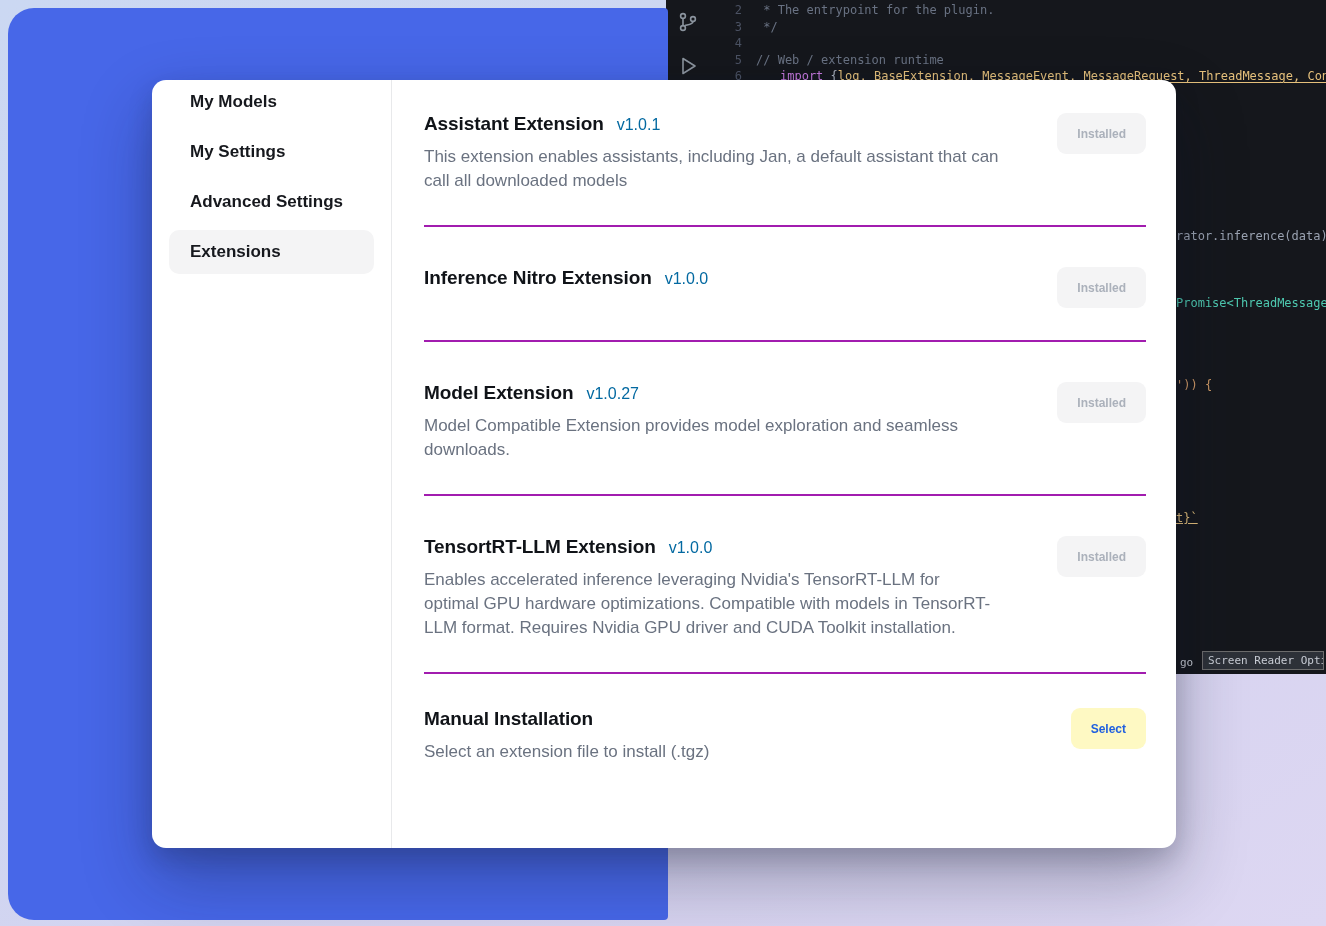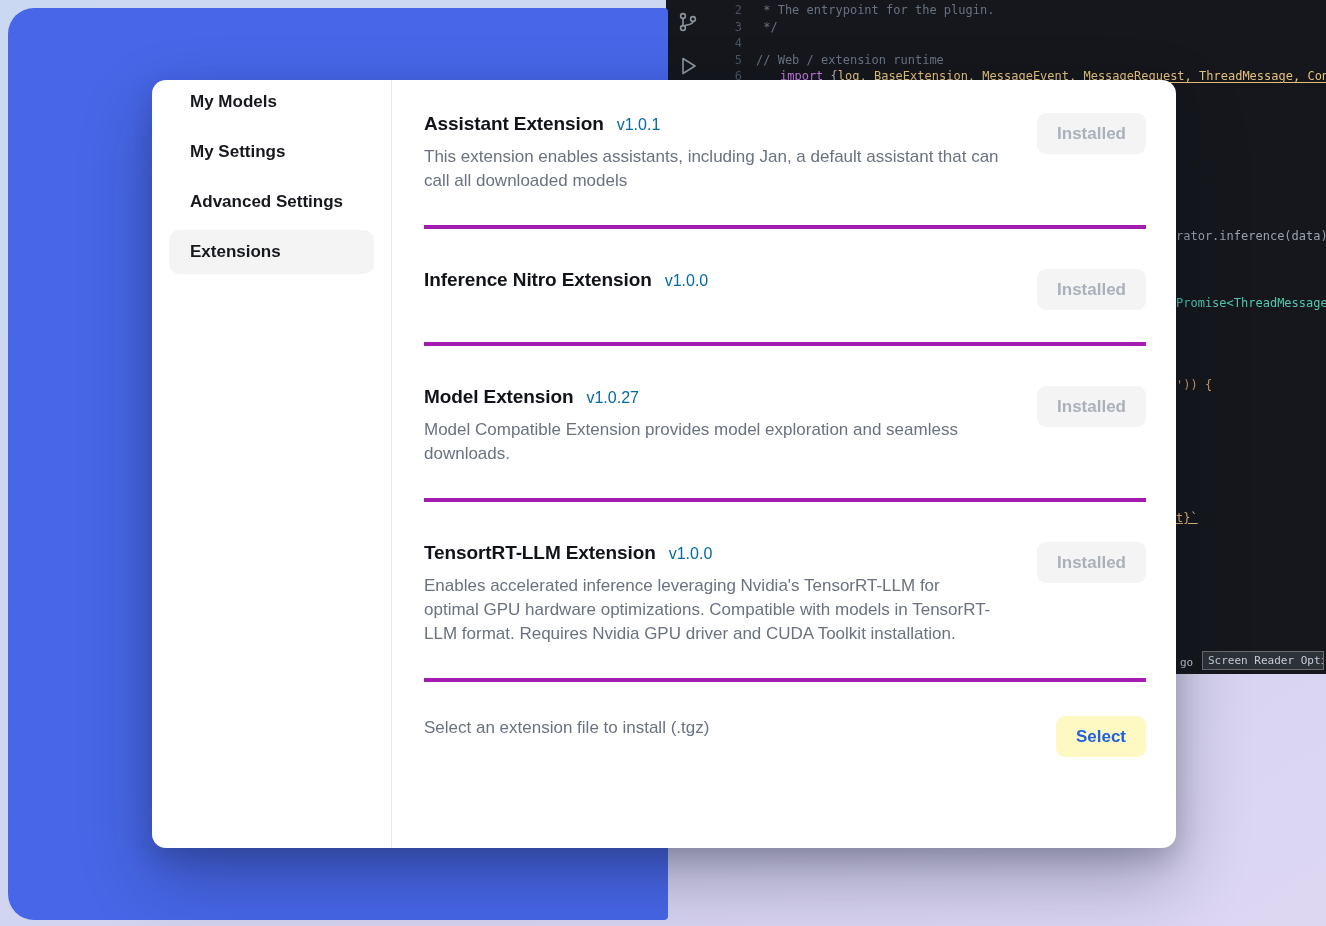--- a/index.html
+++ b/index.html
@@ -46,31 +46,31 @@
   .modal { position:absolute; left:152px; top:80px; width:1024px; height:768px;
            background:#ffffff; border-radius:14px; display:flex; overflow:hidden; z-index:3;
            box-shadow:0 30px 70px rgba(15,23,42,.32), 0 10px 25px rgba(15,23,42,.18); }
   .sidebar { width:240px; flex-shrink:0; border-right:1px solid #e8e9eb; }
   .side-item { margin:0 17px 6px; padding:12px 21px; border-radius:10px;
                font-size:17px; font-weight:700; color:#16181d; cursor:pointer; }
   .side-item.active { background:#f4f4f5; }
 
   .content { flex:1; padding:0 30px 0 32px; }
   .ext-row { display:flex; justify-content:space-between; align-items:flex-start;
-             padding:40px 0 32px; border-bottom:4px solid #a21caf; }
+             padding:40px 0 32px; border-bottom:2px solid #a21caf; }
   .ext-row.first { padding-top:33px; }
   .ext-row.manual { padding-top:34px; border-bottom:none; }
   .ext-info { max-width:575px; }
   .title-line { display:flex; align-items:baseline; gap:13px; margin-bottom:10px; }
   .ext-name { font-size:19px; font-weight:700; color:#101318; letter-spacing:-0.1px; }
   .ext-version { font-size:16px; color:#0369a1; }
   .ext-desc { font-size:17px; line-height:24px; color:#6a7280; }
   .link { color:#2563eb; text-decoration:none; cursor:pointer; }
   .btn { border:none; border-radius:9px; height:41px; padding:0 20px; flex-shrink:0;
-         font-family:inherit; font-size:17px; font-weight:600; }
+         font-family:inherit; font-size:12px; font-weight:600; }
   .btn.installed { background:#f4f4f5; color:#abb1bb; cursor:default; }
   .btn.select { background:#fef9c3; color:#2060df; cursor:pointer; }
 </style>
 </head>
 <body>
 
 <div class="editor">
   <span class="act-icon branch">
     <svg viewBox="0 0 24 24" fill="none" stroke="currentColor" stroke-width="1.6">
       <circle cx="7" cy="6" r="2.4"></circle>
@@ -155,19 +155,22 @@
           <span class="ext-name">TensortRT-LLM Extension</span>
           <span class="ext-version">v1.0.0</span>
         </div>
         <div class="ext-desc">Enables accelerated inference leveraging Nvidia's TensorRT-LLM for optimal GPU hardware optimizations. Compatible with models in TensorRT-LLM format. Requires Nvidia GPU driver and CUDA Toolkit installation.</div>
       </div>
       <button class="btn installed">Installed</button>
     </div>
 
     <div class="ext-row manual">
       <div class="ext-info">
+        <div class="title-line">
+          <span class="ext-name">Manual Installation</span>
+        </div>
         <div class="ext-desc">Select an extension file to install (.tgz)</div>
       </div>
       <button class="btn select">Select</button>
     </div>
 
   </div>
 </div>
 
 </body></html>

